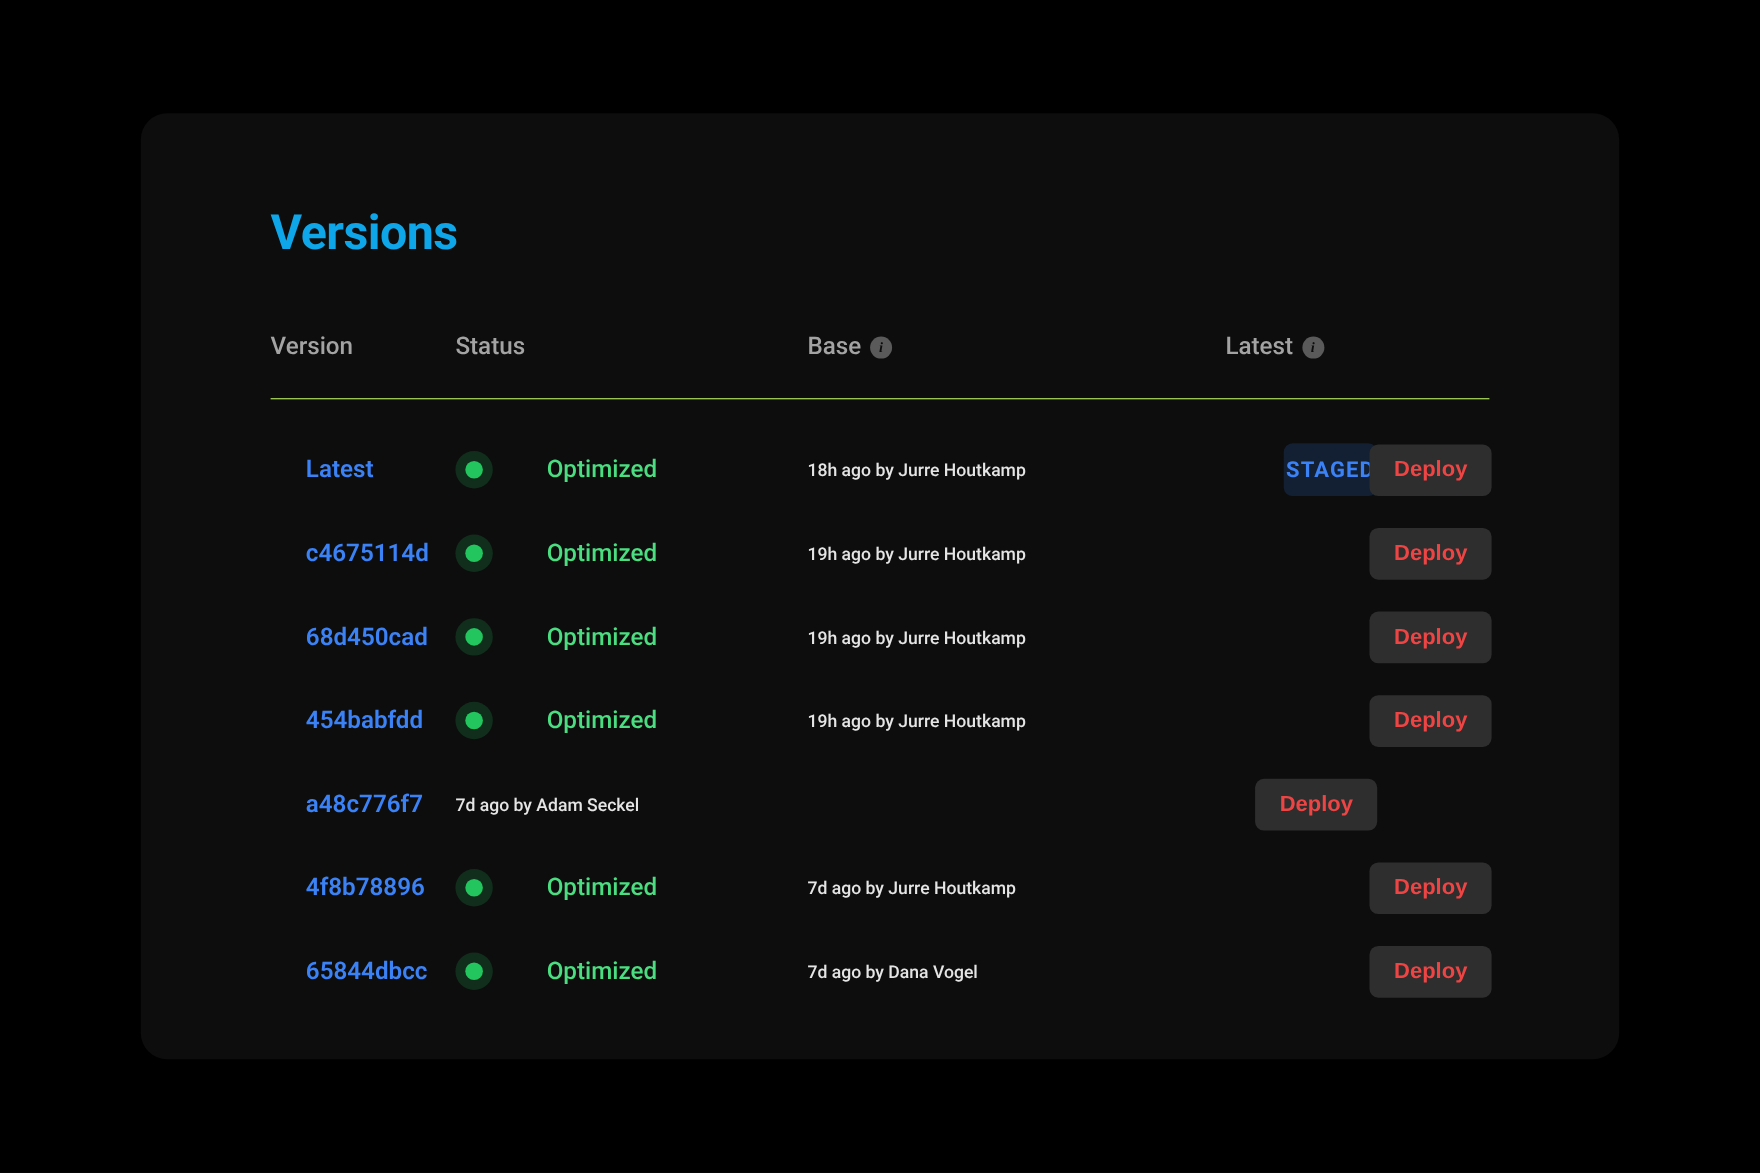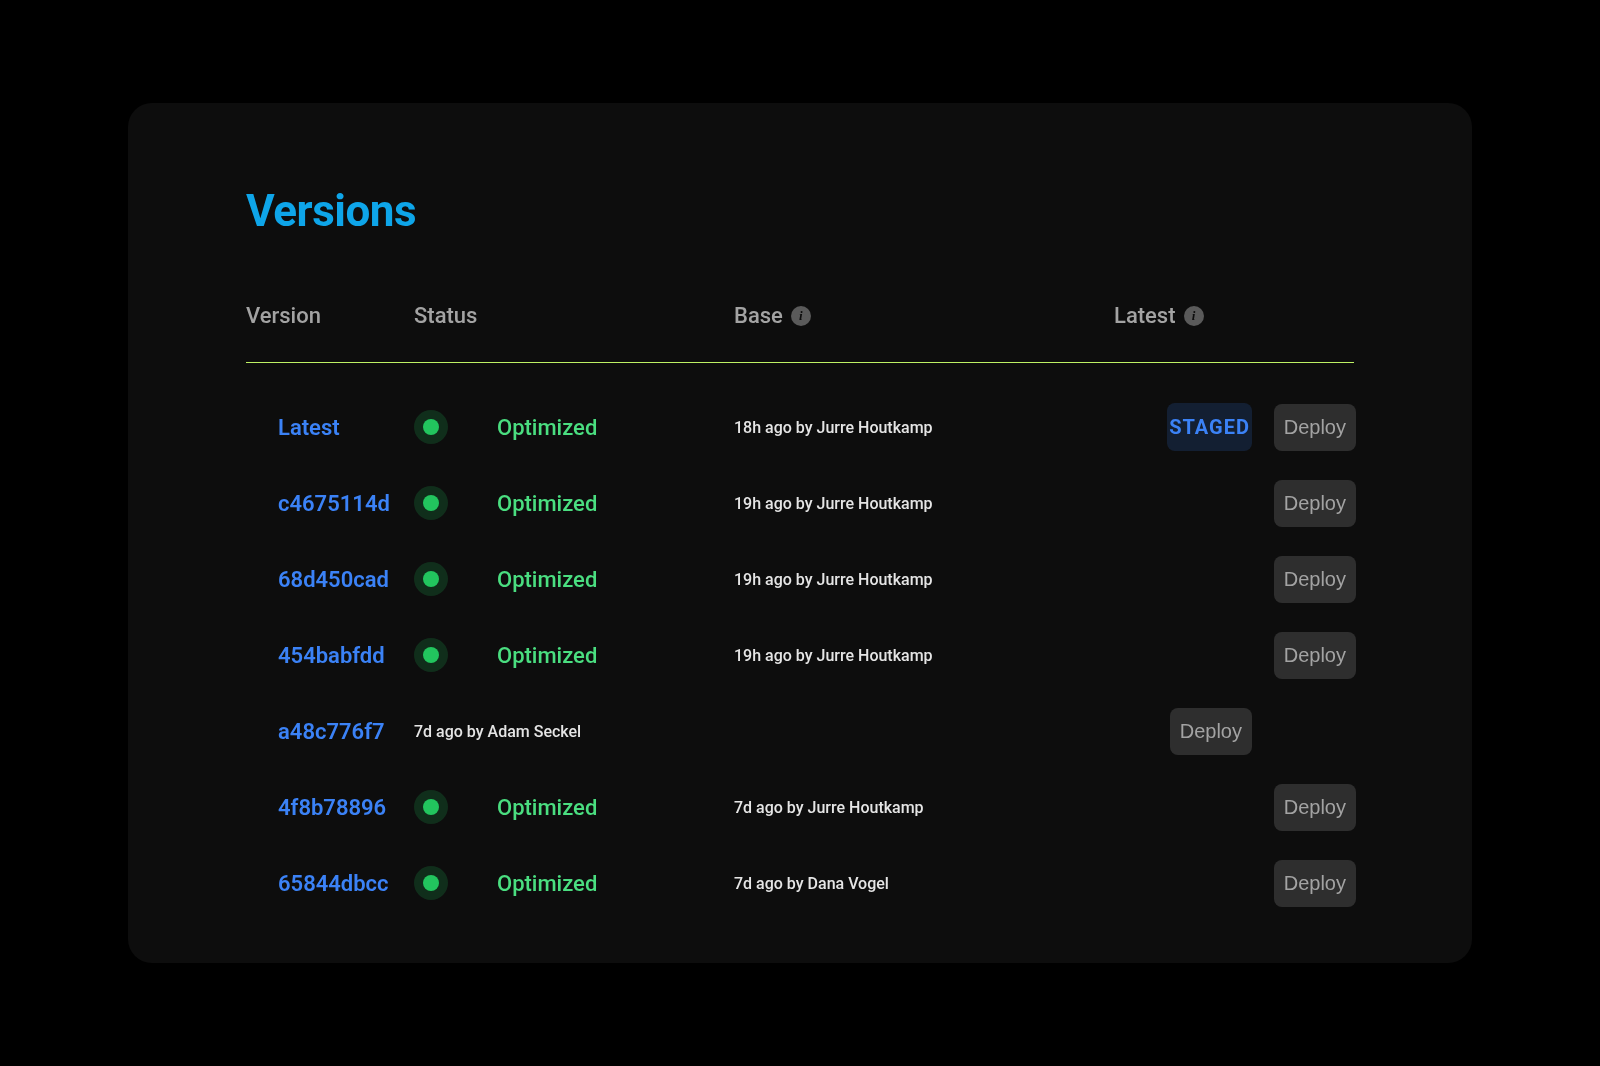--- a/index.html
+++ b/index.html
@@ -140,26 +140,26 @@
       letter-spacing: 1px;
       padding: 12px 2px;
       border-radius: 8px;
     }
     .custom-cell {
       display: flex;
       justify-content: flex-end;
     }
     .deploy-btn {
       background: #2e2e2e;
-      color: #a3a3a3;
+      color: #ef4444;
       font-size: 20px;
-      font-weight: 400;
+      font-weight: 700;
       border: none;
       border-radius: 8px;
-      padding: 12px 10px;
+      padding: 12px 22px;
       cursor: pointer;
     }
   </style>
 </head>
 <body>
 
 <div class="card">
 
   <h1 class="page-title">Versions</h1>
 

